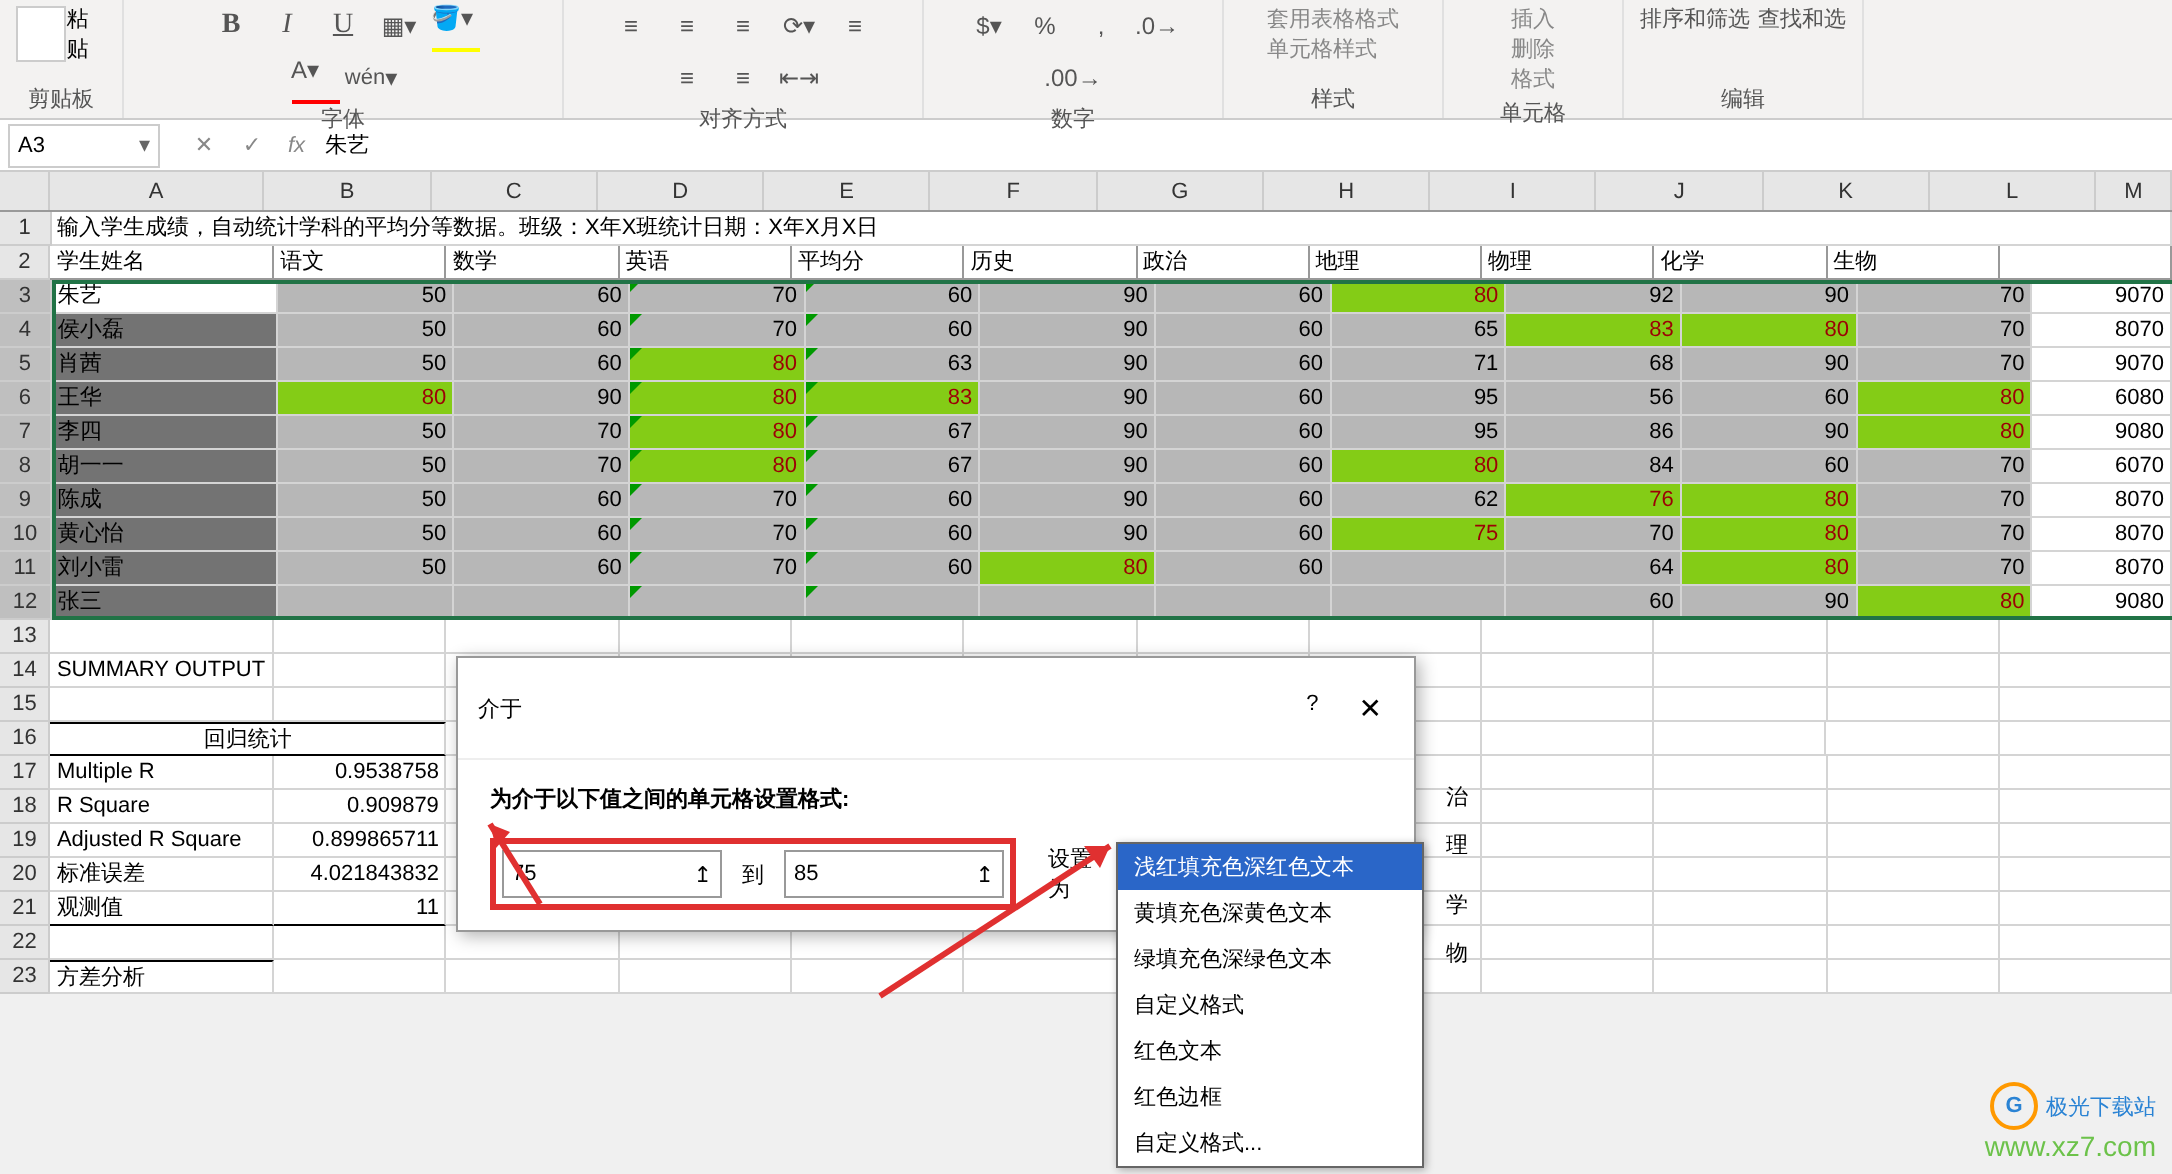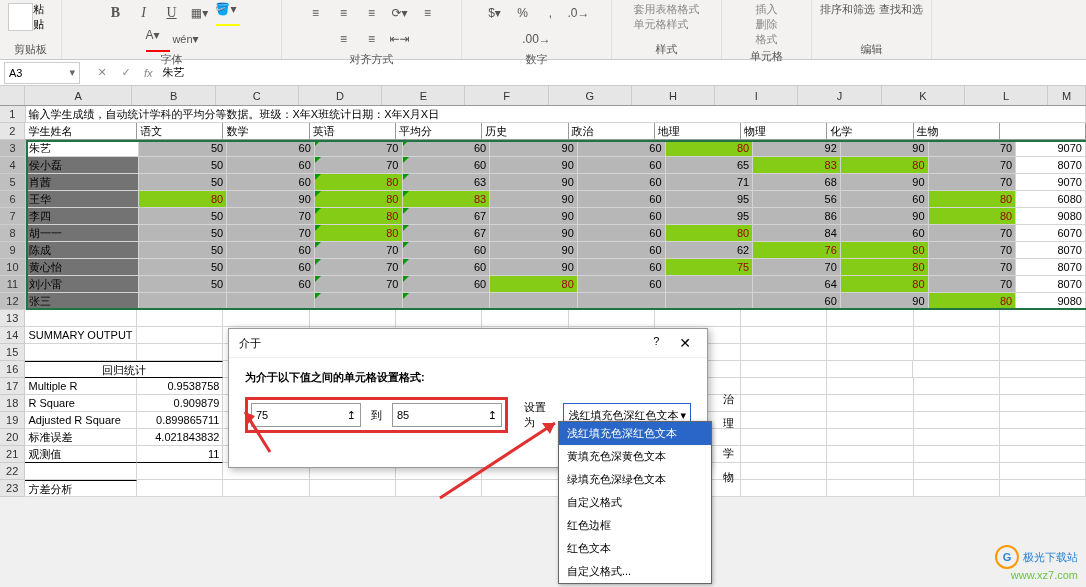--- a/index.html
+++ b/index.html
@@ -32,39 +32,39 @@
 .cell.sel-lh{background:#737373}
 .cell.red{background:#84cc16;color:#9c0006}
 .cell.hdr-sel{background:#e8b4b8}
 .cell.num{text-align:right}
 .header-row-2 .cell{background:#fff;border-right:1px solid #999;border-bottom:1px solid #999}
 .green-tri{position:relative}
 .green-tri::before{content:"";position:absolute;top:0;left:0;border-left:6px solid #090;border-bottom:6px solid transparent}
 .row-h.sel{background:#bfbfbf}
 .selection-box{position:absolute;border:2px solid #217346;pointer-events:none}
 .dialog{position:absolute;top:328px;left:228px;width:480px;background:#fff;border:1px solid #999;box-shadow:2px 2px 8px rgba(0,0,0,0.3);z-index:50}
-.dialog-title{display:flex;justify-content:space-between;align-items:center;padding:6px 10px;font-size:13px;border-bottom:1px solid #eee}
+.dialog-title{display:flex;justify-content:space-between;align-items:center;padding:17px 10px;font-size:13px;border-bottom:1px solid #eee}
 .dialog-close{cursor:pointer;font-size:14px;padding:0 6px}
-.dialog-body{padding:12px 16px 34px}
+.dialog-body{padding:12px 16px 10px}
 .dialog-label{font-weight:bold;margin-bottom:12px}
 .dialog-inputs{display:flex;align-items:center;gap:10px}
 .red-box{border:3px solid #e03030;padding:3px;display:flex;align-items:center;gap:10px}
 .dlg-inp{width:110px;height:24px;border:1px solid #999;padding:2px 4px;display:flex;align-items:center;justify-content:space-between}
 .dlg-inp .arrow{font-size:11px}
 .between-txt{margin:0}
 .setas{margin-left:6px}
 .format-dd{width:142px;height:24px;border:1px solid #2a5fcc;padding:2px 4px;display:flex;align-items:center;justify-content:space-between;background:#fff}
 .dropdown-list{position:absolute;top:421px;left:558px;width:154px;background:#fff;border:1px solid #666;z-index:60;box-shadow:1px 1px 4px rgba(0,0,0,0.3)}
 .dd-item{padding:4px 8px;cursor:pointer}
 .dd-item.sel{background:#2a66c8;color:#fff}
 .side-labels{position:absolute;top:390px;left:719px;z-index:40}
 .side-lb{height:24px;line-height:18px;padding-left:4px}
 .watermark{position:absolute;bottom:6px;right:8px;display:flex;flex-direction:column;align-items:flex-end;z-index:5}
 .wm1{color:#2a83d4;font-size:16px;display:flex;align-items:center;gap:4px}
-.wm2{color:#6cc24a;font-size:11px}
+.wm2{color:#6cc24a;font-size:14px}
 .wm-ico{width:24px;height:24px;border:2px solid #f90;border-radius:50%;display:flex;align-items:center;justify-content:center;color:#2a83d4;font-weight:bold}
 svg.arrow{position:absolute;pointer-events:none;z-index:55}
 .cell.last-col{width:70px}
 
 
 .bold{font-weight:bold;font-family:'Times New Roman',serif;font-size:14px}
 .italic{font-style:italic;font-family:'Times New Roman',serif;font-size:14px}
 .underline{text-decoration:underline;font-family:'Times New Roman',serif;font-size:14px}
 .fill-a{display:inline-block;position:relative}
 .fill-a::after{content:"";position:absolute;bottom:-2px;left:0;right:0;height:2px;background:#ff0}
@@ -537,22 +537,22 @@
       </div>
     </div>
   </div>
 </div>
 
 <div class="dropdown-list" id="ddlist">
     <div class="dd-item sel">浅红填充色深红色文本</div>
     <div class="dd-item">黄填充色深黄色文本</div>
     <div class="dd-item">绿填充色深绿色文本</div>
     <div class="dd-item">自定义格式</div>
+    <div class="dd-item">红色文本</div>
     <div class="dd-item">红色边框</div>
-    <div class="dd-item">红色文本</div>
     <div class="dd-item">自定义格式...</div>
   </div>
 
 <div class="side-labels">
   <div class="side-lb">治</div>
   <div class="side-lb">理</div>
   <div class="side-lb" style="margin-top:6px">学</div>
   <div class="side-lb">物</div>
 </div>
 

